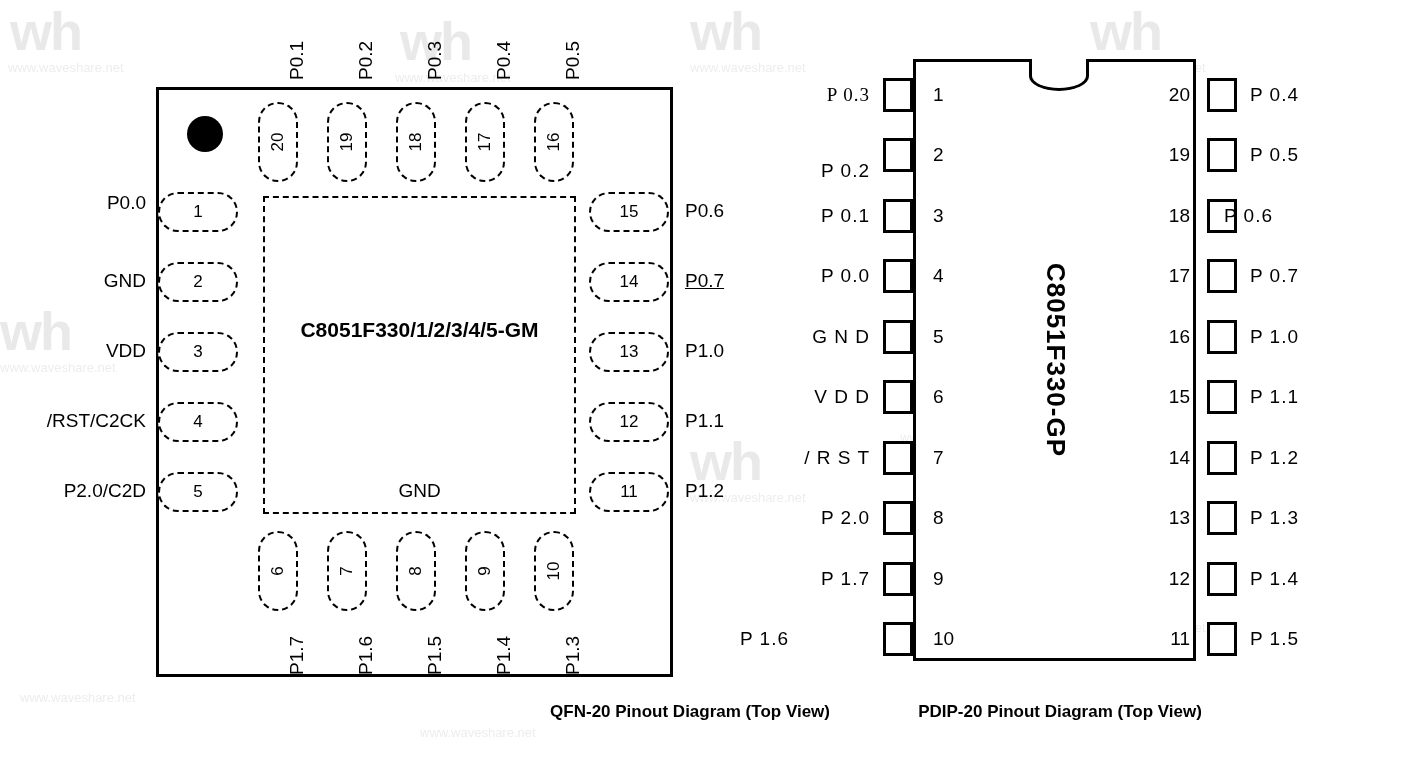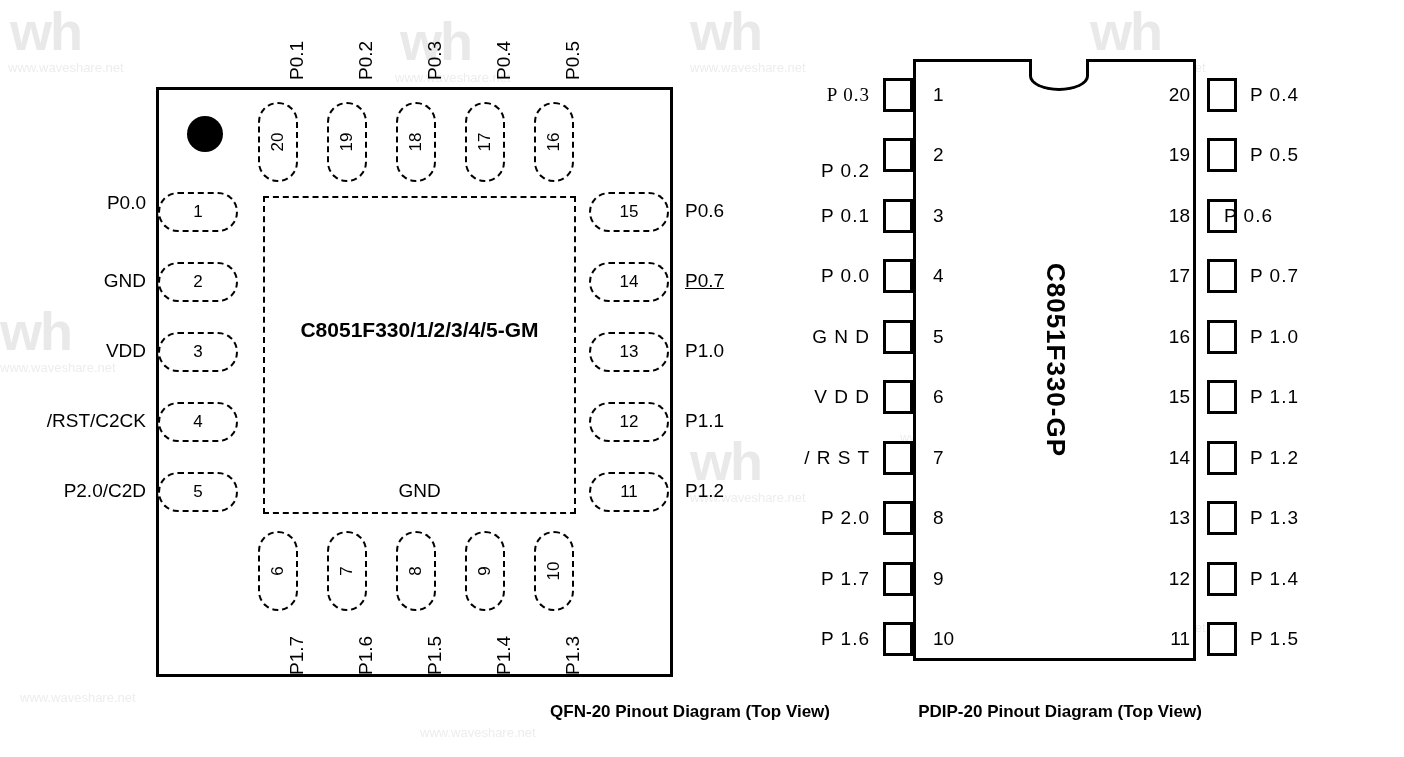--- a/index.html
+++ b/index.html
@@ -311,21 +311,21 @@
 
   <div class="dip-name" style="left:740px; width:130px; text-align:right; top:84px;font-family:Liberation Serif, serif;">P 0.3</div>
   <div class="dip-name" style="left:740px; width:130px; text-align:right; top:160px;">P 0.2</div>
   <div class="dip-name" style="left:740px; width:130px; text-align:right; top:205px;">P 0.1</div>
   <div class="dip-name" style="left:740px; width:130px; text-align:right; top:265px;">P 0.0</div>
   <div class="dip-name" style="left:740px; width:130px; text-align:right; top:326px;">G N D</div>
   <div class="dip-name" style="left:740px; width:130px; text-align:right; top:386px;">V D D</div>
   <div class="dip-name" style="left:740px; width:130px; text-align:right; top:447px;">/ R S T</div>
   <div class="dip-name" style="left:740px; width:130px; text-align:right; top:507px;">P 2.0</div>
   <div class="dip-name" style="left:740px; width:130px; text-align:right; top:568px;">P 1.7</div>
-  <div class="dip-name" style="left:740px; width:130px; text-align:right; top:628px;">P 1.6</div>
+  <div class="dip-name" style="left:740px; width:130px; text-align:left; top:628px;">P 1.6</div>
 
   <div class="dip-pin" style="left:1207px; top:78px;"></div>
   <div class="dip-pin" style="left:1207px; top:138px;"></div>
   <div class="dip-pin" style="left:1207px; top:199px;"></div>
   <div class="dip-pin" style="left:1207px; top:259px;"></div>
   <div class="dip-pin" style="left:1207px; top:320px;"></div>
   <div class="dip-pin" style="left:1207px; top:380px;"></div>
   <div class="dip-pin" style="left:1207px; top:441px;"></div>
   <div class="dip-pin" style="left:1207px; top:501px;"></div>
   <div class="dip-pin" style="left:1207px; top:562px;"></div>

